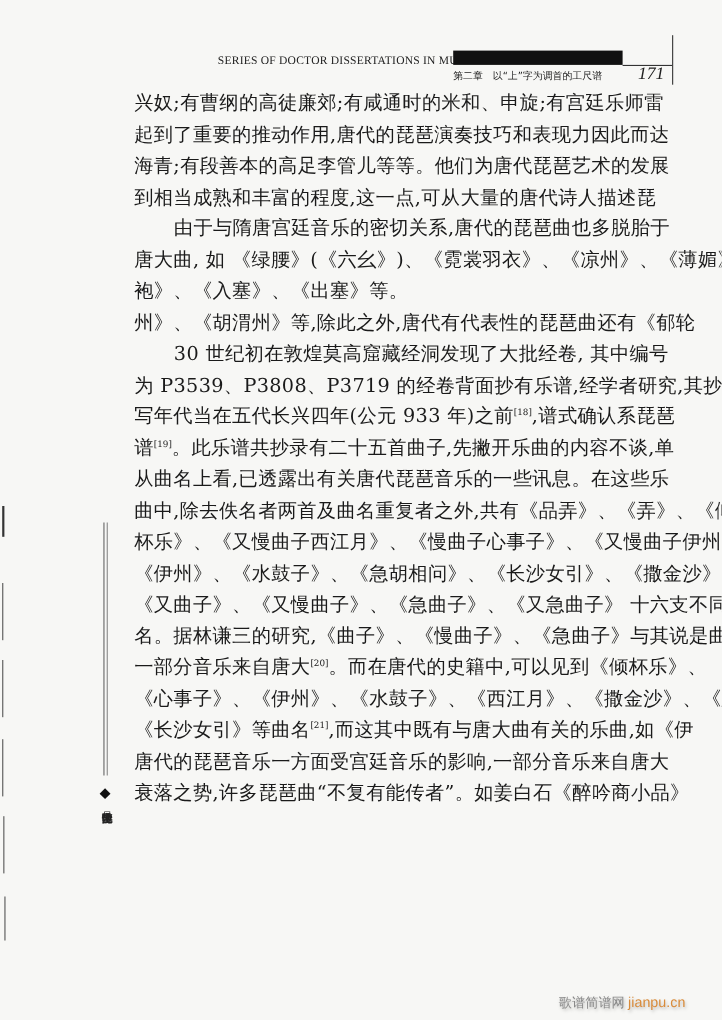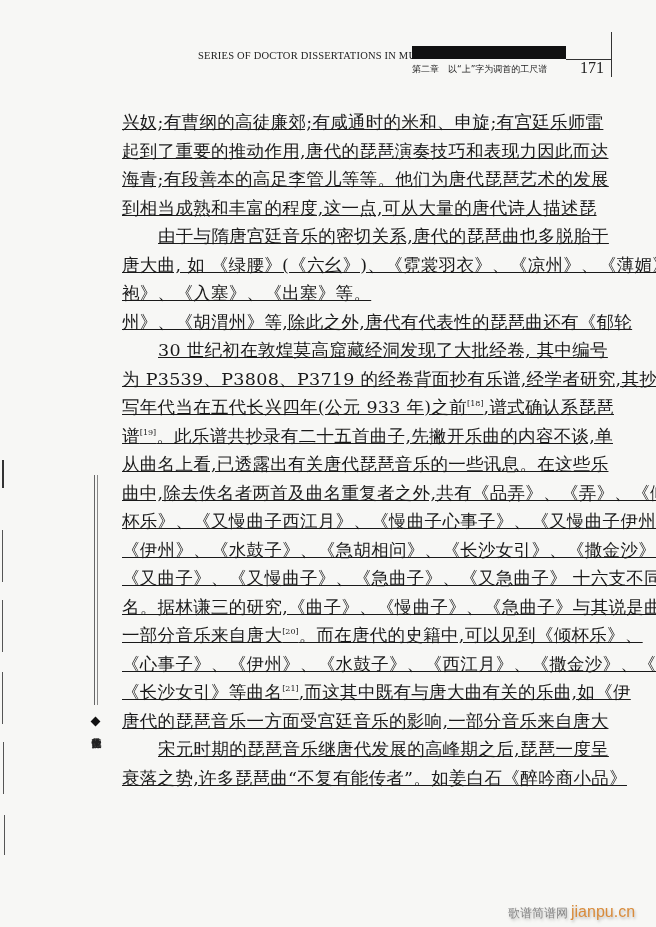--- a/index.html
+++ b/index.html
@@ -65,28 +65,28 @@
       white-space: nowrap;
       text-align: center;
     }
     .header-pagenum {
       position: absolute;
       left: 580px;
       top: 59px;
       font-family: "Liberation Serif", serif;
       font-size: 16px;
       color: #222;
+      font-style: italic;
     }
     
     .body-text {
       position: absolute;
       left: 122px;
-      top: 108px;
+      top: 80px;
       width: 494px;
-      text-decoration: underline;
     }
     .line {
       height: 28.5px;
       line-height: 28.5px;
       font-size: 17.5px;
       white-space: nowrap;
       letter-spacing: 0.3px;
       overflow: visible;
     }
     .line.indent { padding-left: 36px; }
@@ -136,21 +136,21 @@
       top: 903px;
       font-family: "DejaVu Sans", sans-serif;
       font-size: 12px;
       color: #888;
       white-space: nowrap;
       text-shadow: 1px 2px 3px rgba(0,0,0,0.25);
     }
     .watermark .wm-latin {
       color: #d98b3a;
       font-family: "Liberation Sans", sans-serif;
-      font-size: 16px;
+      font-size: 13px;
       margin-left: 3px;
     }
   </style>
 </head>
 <body>
 
 <div class="page">
 
   <div class="header-series">SERIES OF DOCTOR DISSERTATIONS IN MUSIC</div>
   <div class="header-bar"></div>
@@ -187,20 +187,19 @@
       <div class="line"><span>从曲名上看,已透露出有关唐代琵琶音乐的一些讯息。在这些乐</span></div>
       <div class="line"><span>曲中,除去佚名者两首及曲名重复者之外,共有《品弄》、《弄》、《倾</span></div>
       <div class="line"><span>杯乐》、《又慢曲子西江月》、《慢曲子心事子》、《又慢曲子伊州》、</span></div>
       <div class="line"><span>《伊州》、《水鼓子》、《急胡相问》、《长沙女引》、《撒金沙》、《营富》、</span></div>
       <div class="line"><span>《又曲子》、《又慢曲子》、《急曲子》、《又急曲子》 十六支不同的曲</span></div>
       <div class="line"><span>名。据林谦三的研究,《曲子》、《慢曲子》、《急曲子》与其说是曲名,</span></div>
       <div class="line"><span>一部分音乐来自唐大</span><sup class="ref">[20]</sup><span>。而在唐代的史籍中,可以见到《倾杯乐》、</span></div>
       <div class="line"><span>《心事子》、《伊州》、《水鼓子》、《西江月》、《撒金沙》、《急胡相问》、</span></div>
       <div class="line"><span>《长沙女引》等曲名</span><sup class="ref">[21]</sup><span>,而这其中既有与唐大曲有关的乐曲,如《伊</span></div>
       <div class="line"><span>唐代的琵琶音乐一方面受宫廷音乐的影响,一部分音乐来自唐大</span></div>
-      <div class="line indent"><span>宋元时期的琵琶音乐继唐代发展的高峰期之后,琵琶一度呈</span></div>
       <div class="line"><span>衰落之势,许多琵琶曲“不复有能传者”。如姜白石《醉吟商小品》</span></div>
     </div>
 
   <div class="watermark">
     <span>歌谱简谱网</span><span class="wm-latin">jianpu.cn</span>
   </div>
 </div>
 
 </body></html>

